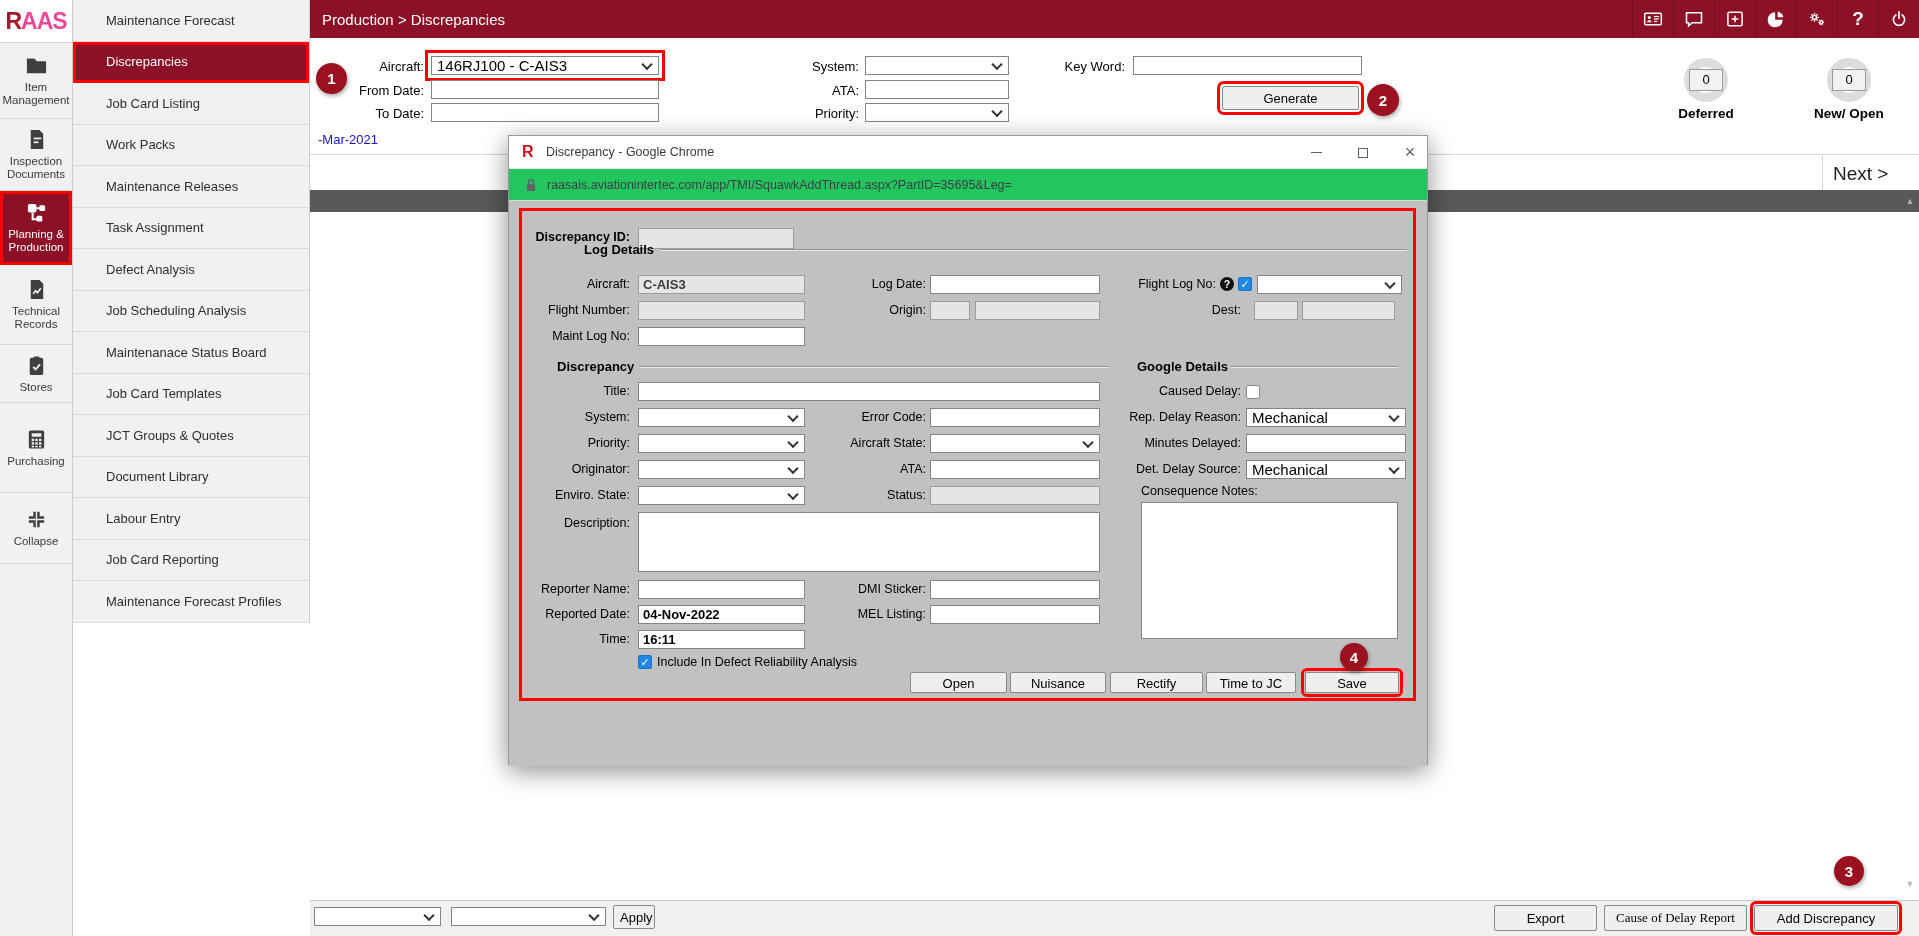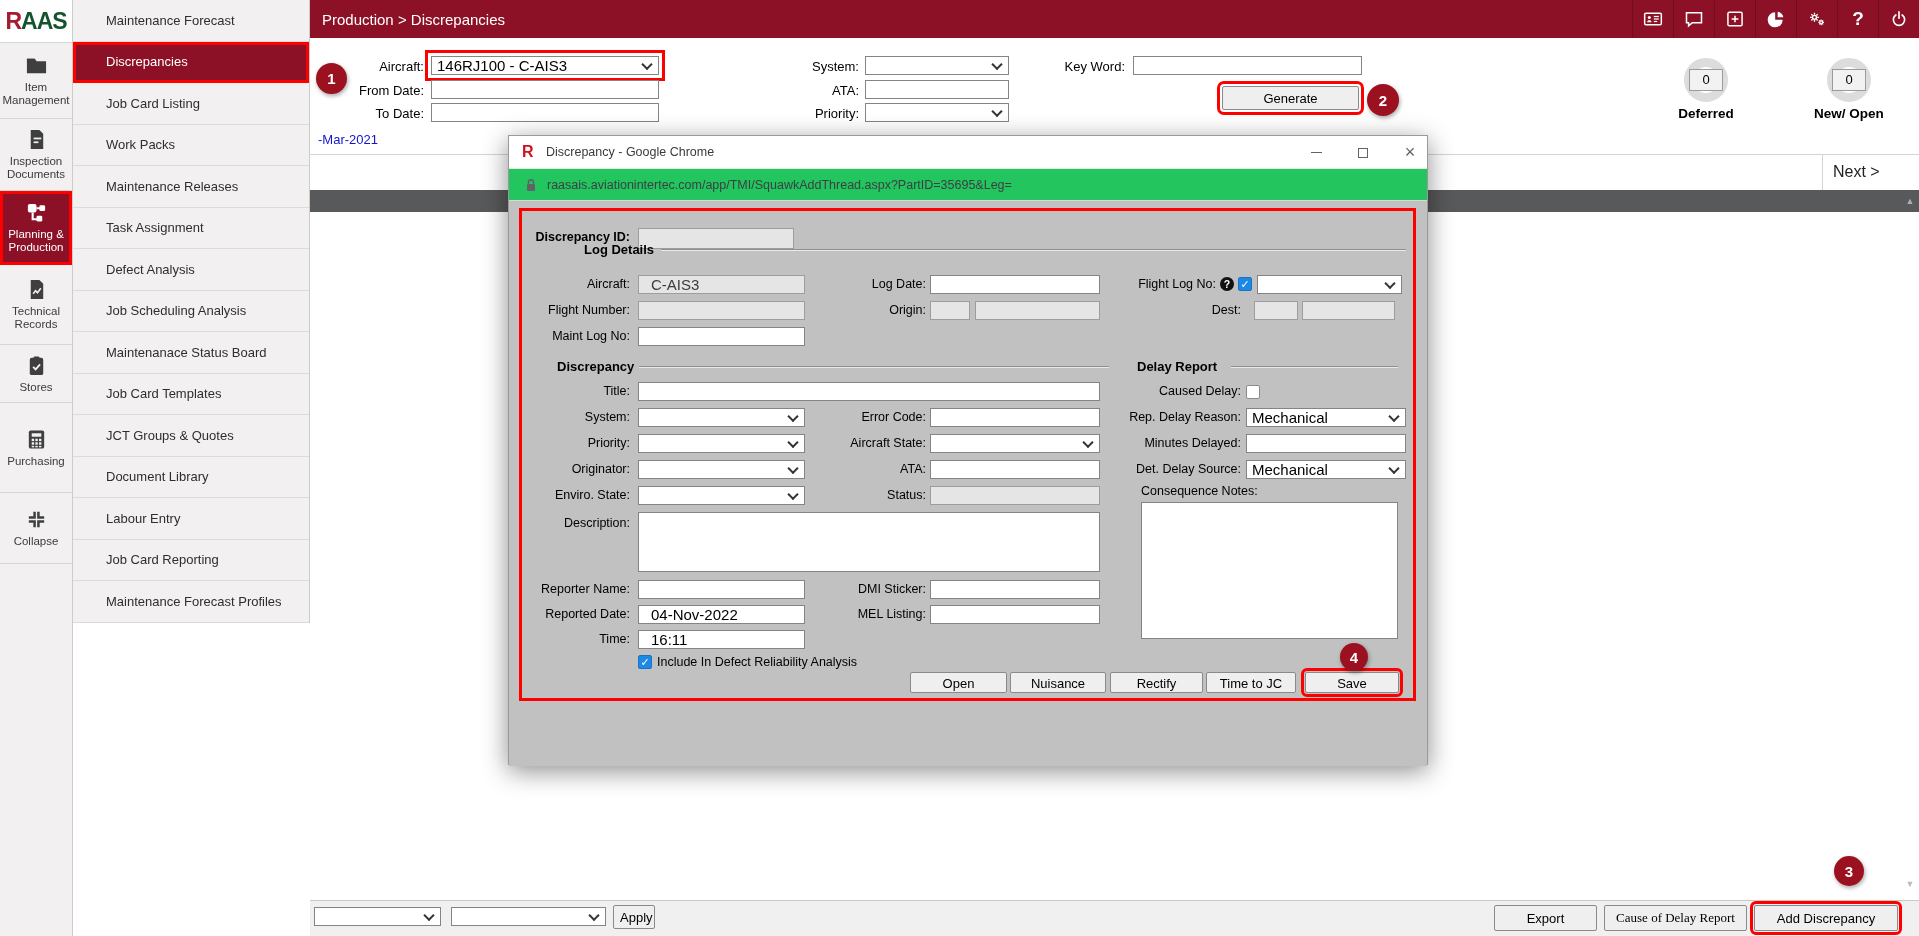--- a/index.html
+++ b/index.html
@@ -4,21 +4,21 @@
 <style>
   html,body{margin:0;padding:0;}
   body{width:1919px;height:936px;position:relative;overflow:hidden;background:#ffffff;
        font-family:"Liberation Sans",sans-serif;color:#000;}
   .abs{position:absolute;}
 
   
   #icon-sidebar{left:0;top:0;width:73px;height:936px;background:#f2f0f0;border-right:1px solid #cfcbcb;box-sizing:border-box;}
   .logo{height:42px;background:#fff;border-bottom:1px solid #d8d5d5;display:flex;align-items:center;justify-content:center;
         font-weight:bold;font-size:23px;letter-spacing:-1px;}
-  .logo .r{color:#a51c30;} .logo .rest{color:#14532d;}
+  .logo .r{color:#a51c30;} .logo .rest{color:#ec4899;}
   .nav-item{border-bottom:1px solid #d8d5d5;display:flex;flex-direction:column;align-items:center;justify-content:center;
             gap:4px;text-align:center;font-size:11.5px;line-height:13px;color:#3b3b3b;cursor:pointer;box-sizing:border-box;padding:2px;}
   .nav-item svg{width:23px;height:23px;color:#3f3f3f;flex:none;}
   .nav-item.active{background:#8c1127;color:#fff;outline:3px solid #ff0000;outline-offset:-3px;}
   .nav-item.active svg{color:#fff;}
 
   
   #menu-sidebar{left:73px;top:0;width:237px;background:#f2f0f0;border-right:1px solid #cfcbcb;box-sizing:border-box;z-index:5;}
   .menu-item{height:41.5px;border-bottom:1px solid #dedada;display:flex;align-items:center;padding-left:33px;
              font-size:13px;color:#2e2e2e;cursor:pointer;box-sizing:border-box;background:#f2f0f0;}
@@ -27,22 +27,22 @@
   
   #header{left:310px;top:0;width:1609px;height:38px;background:#8c1127;color:#fff;display:flex;align-items:center;}
   .breadcrumb{padding-left:12px;font-size:15px;}
   .hicons{margin-left:auto;display:flex;height:100%;}
   .hicon{width:40px;border-left:1px solid #700d1f;display:flex;align-items:center;justify-content:center;cursor:pointer;}
   .hicon svg{width:20px;height:20px;}
   .hicon .qmark{font-size:19px;font-weight:bold;color:#fff;}
 
   
   .flabel{position:absolute;font-size:13px;height:19px;line-height:19px;text-align:right;}
-  .inp{position:absolute;height:19px;border:1px solid #848484;background:#fff;font-size:15px;padding:0 12px;
-       box-sizing:border-box;font-family:"Liberation Sans",sans-serif;}
+  .inp{position:absolute;height:19px;border:1px solid #848484;background:#fff;font-size:13px;padding:0 4px;
+       box-sizing:border-box;font-family:"Liberation Sans",sans-serif;font-weight:bold;}
   .inp.disabled{background:#e6e5e5;border-color:#9d9d9d;color:#3c3c3c;}
   .sel{position:absolute;height:19px;border:1px solid #848484;background:#fff;font-size:15px;box-sizing:border-box;cursor:pointer;}
   .sel .sel-text{position:absolute;left:5px;top:0;line-height:17px;white-space:nowrap;}
   .chev{position:absolute;right:7px;top:50%;width:6px;height:6px;border-right:2px solid #333;border-bottom:2px solid #333;
         transform:translateY(-70%) rotate(45deg);}
   .btn{position:absolute;background:#f0efef;border:1px solid #8a8a8a;font-size:13px;text-align:center;cursor:pointer;
        box-sizing:border-box;font-family:"Liberation Sans",sans-serif;border-radius:2px;}
   .red-outline{outline:3px solid #ff0000;}
   .badge{position:absolute;background:#9c1120;border-radius:50%;color:#fff;font-size:15px;font-weight:bold;
          display:flex;align-items:center;justify-content:center;box-shadow:1px 2px 4px rgba(0,0,0,.35);z-index:30;}
@@ -309,21 +309,21 @@
 </div>
 <div class="dlabel" style="left:1656px;top:106px;">Deferred</div>
 <div class="donut" style="left:1827px;top:58px;">
   <div class="dval">0</div>
 </div>
 <div class="dlabel" style="left:1799px;top:106px;">New/ Open</div>
 
 <div class="abs link-blue" style="left:318px;top:132px;">-Mar-2021</div>
 <div class="abs" style="left:310px;top:154px;width:1609px;height:1px;background:#d4d4d4;"></div>
 <div class="abs" style="left:1822px;top:155px;width:1px;height:35px;background:#d4d4d4;"></div>
-<div class="abs" style="left:1833px;top:163px;font-size:16px;color:#222;cursor:pointer;">Next &gt;</div>
+<div class="abs" style="left:1833px;top:163px;font-size:19px;color:#222;cursor:pointer;">Next &gt;</div>
 <div class="datebar">
   <div class="coltext">Date</div>
 </div>
 <div class="scroll-arrow up" style="left:1902px;top:193px;"></div>
 <div class="scroll-arrow down" style="left:1902px;top:876px;"></div>
 
 <div id="modal" class="abs">
   <div class="titlebar">
     <span class="favicon">R</span>
     <span class="wtitle">Discrepancy - Google Chrome</span>
@@ -430,21 +430,21 @@
   <input class="inp" style="left: 129px; top: 469px; width: 167px;" value="04-Nov-2022">
   <div class="ml" style="left:313px;width:104px;top:469px;">MEL Listing:</div>
   <input class="inp" style="left: 421px; top: 469px; width: 170px;" value="">
 
   <div class="ml" style="left:21px;width:100px;top:494px;">Time:</div>
   <input class="inp" style="left: 129px; top: 494px; width: 167px;" value="16:11">
 
   <span class="cbx checked" style="left:129px;top:519px;"></span>
   <div class="abs" style="left:148px;top:518px;font-size:12.5px;line-height:17px;">Include In Defect Reliability Analysis</div>
 
-  <div class="sect" style="left:628px;top:223px;">Delay Report</div>
+  <div class="sect" style="left:628px;top:223px;">Google Details</div>
   <div class="sline" style="left:722px;top:230px;width:167px;"></div>
 
   <div class="ml" style="left:632px;width:100px;top:246px;">Caused Delay:</div>
   <span class="cbx unchecked" style="left:737px;top:249px;"></span>
 
   <div class="ml" style="left:612px;width:120px;top:272px;">Rep. Delay Reason:</div>
   <div class="sel" style="left:737px;top:272px;width:160px;">
     <span class="sel-text">Mechanical</span>
       <span class="chev"></span>
   </div>

